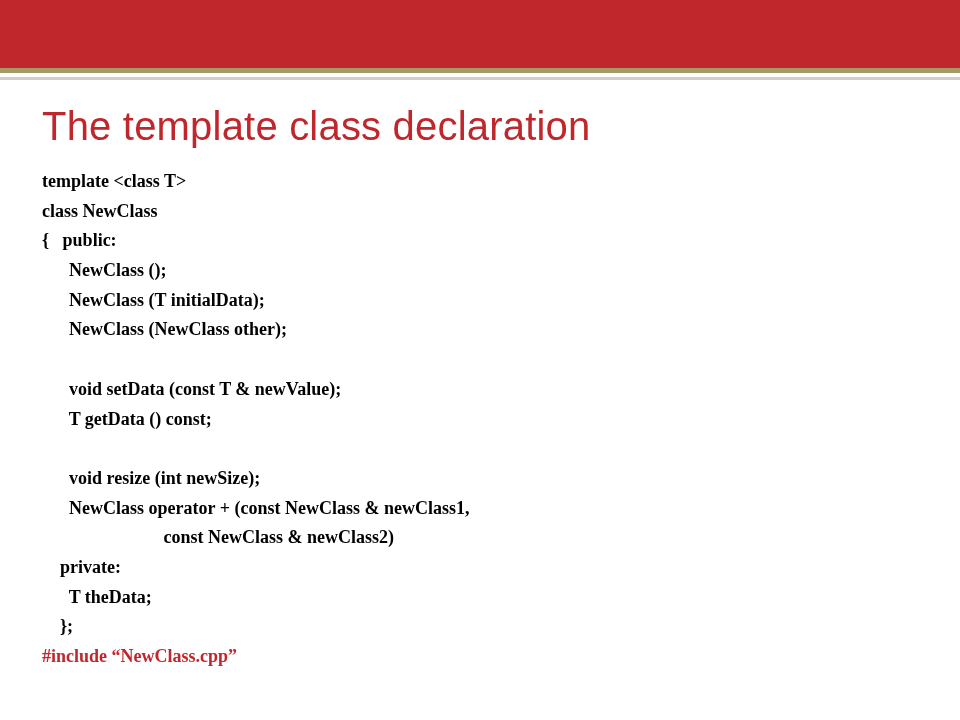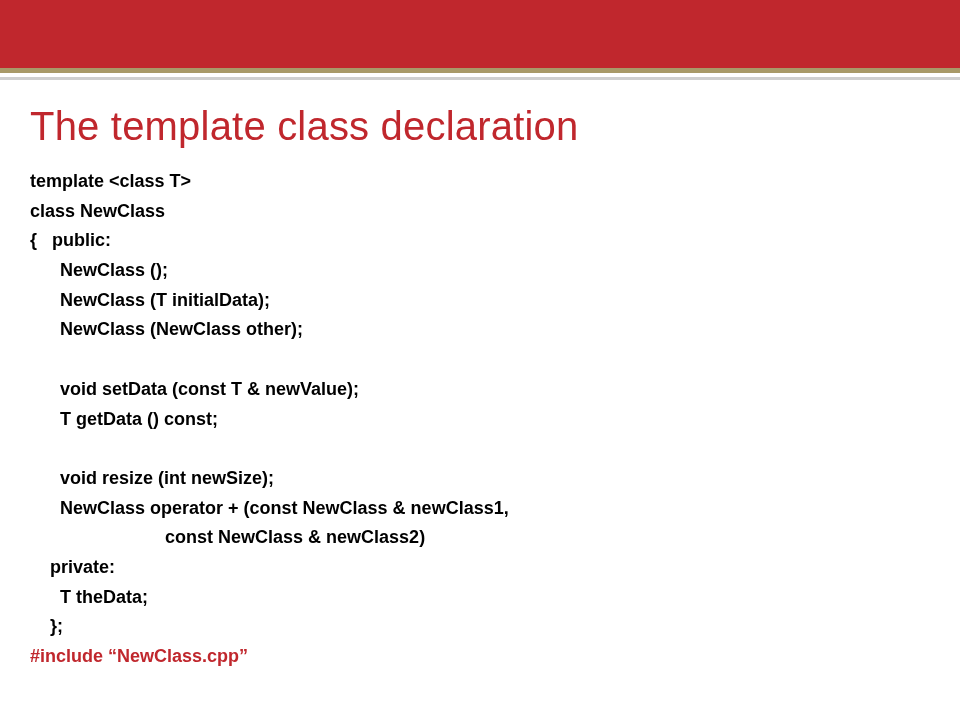--- a/index.html
+++ b/index.html
@@ -27,32 +27,32 @@
   .line-gold {
     height: 5px;
     background: #a89968;
     margin-bottom: 4px;
   }
   .line-gray {
     height: 3px;
     background: #cfcfcf;
   }
   .content {
-    padding: 28px 42px 0 30px;
+    padding: 28px 42px 0 42px;
   }
   .title {
     font-size: 40px;
     font-weight: 400;
     color: #c0272d;
     letter-spacing: 0.2px;
     margin: 8px 0 18px 0;
     font-family: "Segoe UI Light", "Segoe UI", "Helvetica Neue", Arial, sans-serif;
   }
   .code {
-    font-family: Liberation Sans, sans-serif;
+    font-family: Liberation Serif, serif;
     font-size: 18px;
     font-weight: bold;
     color: #000000;
     line-height: 1.65;
     white-space: pre;
   }
   .red-line {
     color: #c0272d;
   }
 </style>

